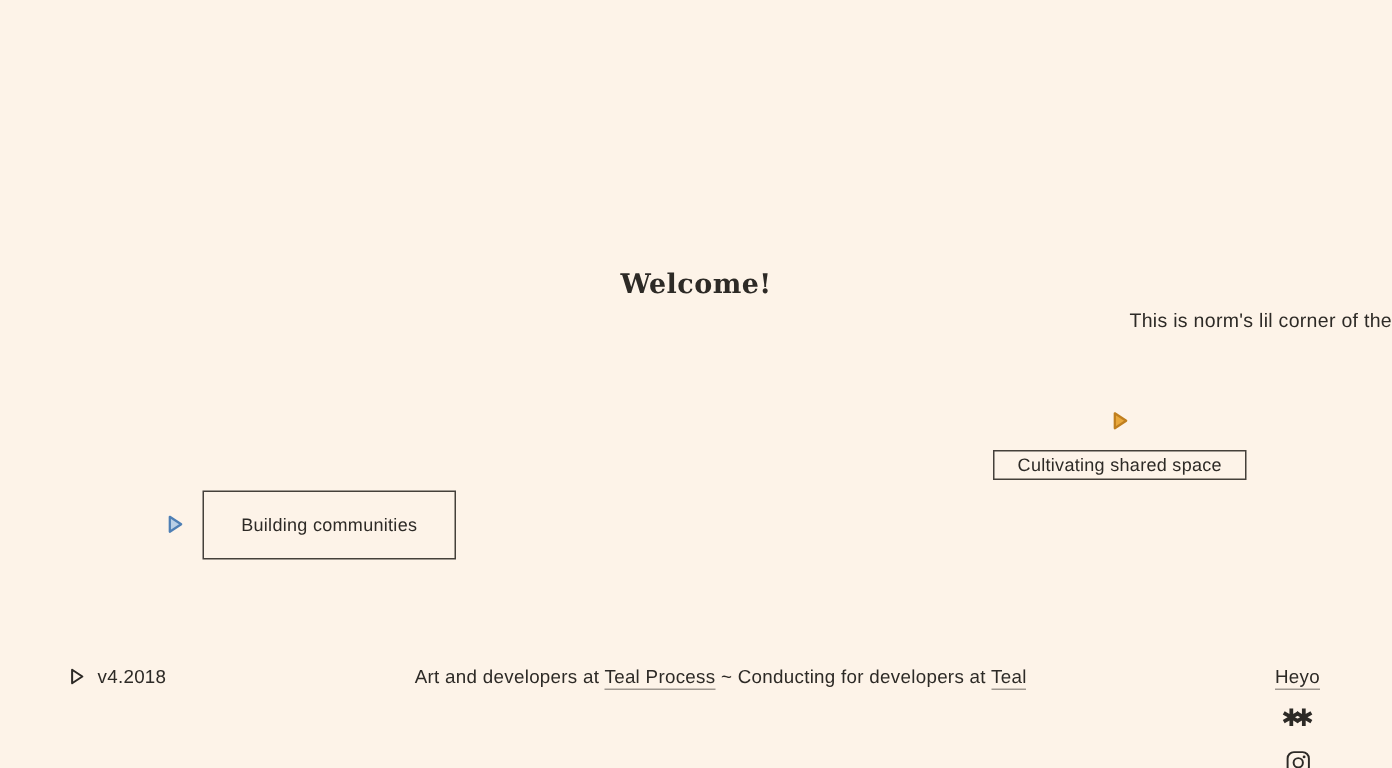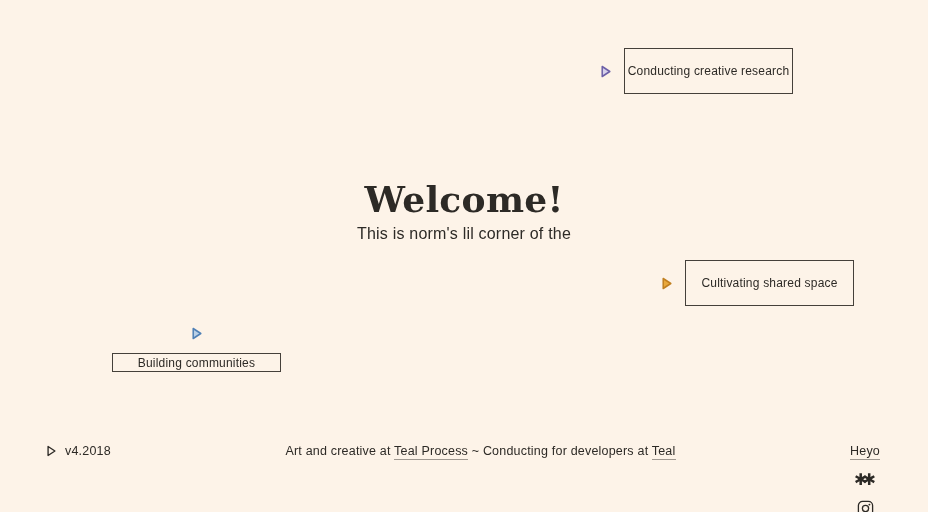--- a/index.html
+++ b/index.html
@@ -20,23 +20,23 @@
     display:flex;align-items:center;justify-content:center;
     cursor:pointer;background:transparent;
   }
   .nav-label{font-size:12px;letter-spacing:.2px;white-space:nowrap;}
   .tri{display:block;flex:0 0 auto;}
 
   
   .hero{position:absolute;top:180px;left:0;width:100%;text-align:center;}
   .hero-title{
     font-family:"DejaVu Serif","Liberation Serif",serif;
-    font-weight:700;font-size:36px;letter-spacing:.3px;line-height:1.1;
+    font-weight:700;font-size:18px;letter-spacing:.3px;line-height:1.1;
   }
-  .hero-sub{margin-top:6px;font-size:16px;line-height:15px;letter-spacing:.2px;}
+  .hero-sub{margin-top:6px;font-size:13px;line-height:15px;letter-spacing:.2px;text-align:right;}
   .hero-sub span{display:block;}
 
   
   .footer{
     position:absolute;left:47px;right:48px;top:444px;height:21px;
     display:flex;align-items:flex-start;font-size:12.5px;letter-spacing:.2px;
   }
   .footer-left{display:flex;align-items:center;gap:9px;}
   .footer-center{flex:1;text-align:center;white-space:nowrap;}
   .footer-right{display:flex;align-items:center;gap:12px;flex-direction:column;}
@@ -49,40 +49,32 @@
     font-size:16px;letter-spacing:-5px;padding-right:5px;
     cursor:pointer;line-height:1;
   }
   .insta{display:block;cursor:pointer;}
 </style>
 </head>
 <body>
 
 <div class="canvas">
 
-  <div class="nav-group" style="left:601px;top:48px;height:46px;">
-    <svg class="tri" width="10" height="13" viewBox="0 0 10 13">
-      <polygon points="1.2,1.5 8.8,6.5 1.2,11.5" stroke-width="1.5" stroke-linejoin="round" fill="#d6d0ea" stroke="#6c5fa7"></polygon>
-    </svg>
-    <div class="nav-box">
-      <span class="nav-label">Conducting creative research</span>
-    </div>
-  </div>
 
 
-  <div class="nav-group" style="left:662px;top:260px;height:46px;">
+  <div class="nav-group" style="left:662px;top:274px;height:46px;flex-direction:column;">
     <svg class="tri" width="10" height="13" viewBox="0 0 10 13">
       <polygon points="1.2,1.5 8.8,6.5 1.2,11.5" stroke-width="1.5" stroke-linejoin="round" fill="#e9a83c" stroke="#c07f1f"></polygon>
     </svg>
     <div class="nav-box">
       <span class="nav-label">Cultivating shared space</span>
     </div>
   </div>
 
-  <div class="nav-group" style="left:112px;top:327px;height:45px;flex-direction:column;">
+  <div class="nav-group" style="left:112px;top:327px;height:45px;">
     <svg class="tri" width="10" height="13" viewBox="0 0 10 13">
       <polygon points="1.2,1.5 8.8,6.5 1.2,11.5" stroke-width="1.5" stroke-linejoin="round" fill="#b9cfe6" stroke="#4e7fb5"></polygon>
     </svg>
     <div class="nav-box">
       <span class="nav-label">Building communities</span>
     </div>
   </div>
 
   <div class="hero">
     <div class="hero-title">Welcome!</div>
@@ -93,21 +85,21 @@
 
   <div class="footer">
     <div class="footer-left">
       <svg class="tri" width="9" height="12" viewBox="0 0 10 13">
         <polygon points="1.2,1.5 8.8,6.5 1.2,11.5" stroke-width="1.5" stroke-linejoin="round" fill="none" stroke="#2d2a26"></polygon>
       </svg>
       <span>v4.2018</span>
     </div>
 
     <div class="footer-center">
-      <span>Art and creative at </span><span class="link">Teal Process</span><span> ~ Conducting for developers at </span><span class="link">Teal</span>
+      <span>Art and developers at </span><span class="link">Teal Process</span><span> ~ Conducting for developers at </span><span class="link">Teal</span>
     </div>
 
     <div class="footer-right">
       <span class="link">Heyo</span>
       <span class="arena">✱✱</span>
       <svg class="insta" width="17" height="17" viewBox="0 0 17 17">
         <rect x="1.4" y="1.4" width="14.2" height="14.2" rx="4.2" fill="none" stroke="#2d2a26" stroke-width="1.3"></rect>
         <circle cx="8.5" cy="8.5" r="3.1" fill="none" stroke="#2d2a26" stroke-width="1.3"></circle>
         <circle cx="12.4" cy="4.6" r="0.95" fill="#2d2a26"></circle>
       </svg>

